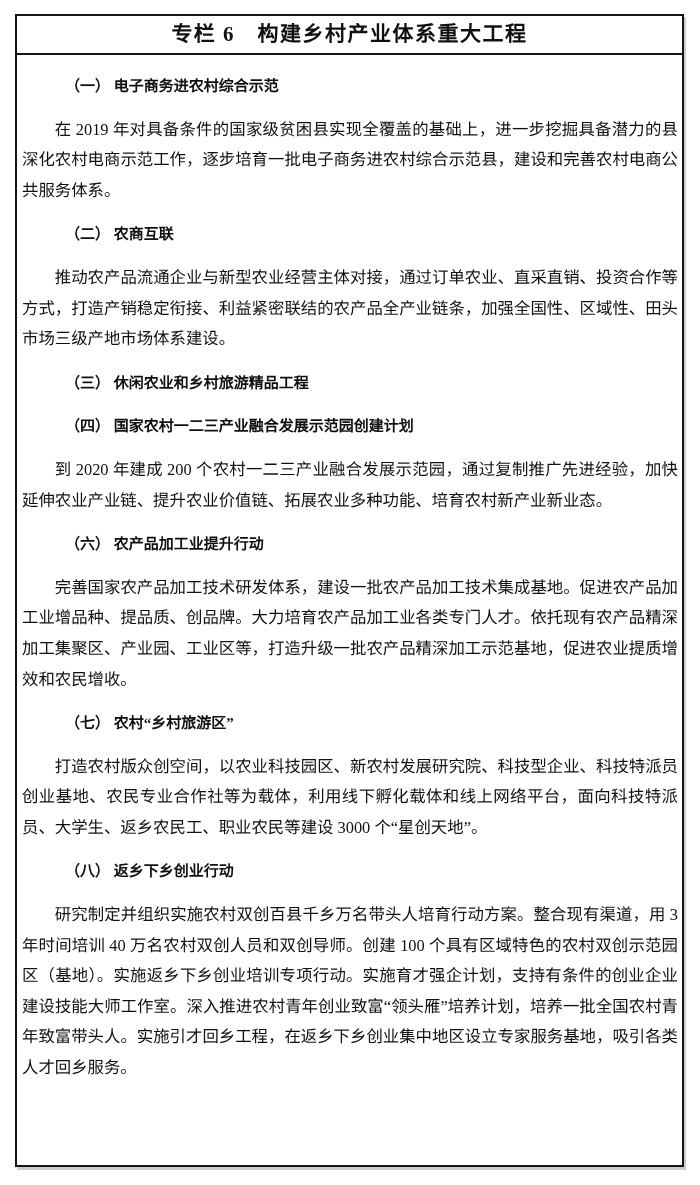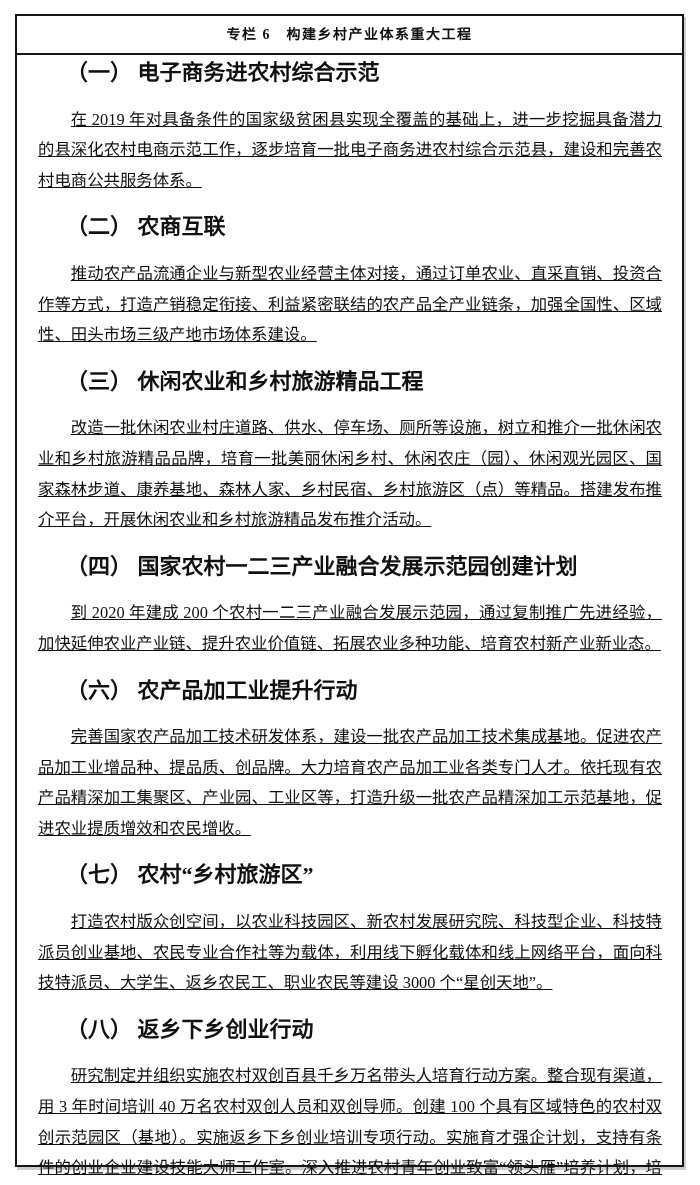--- a/index.html
+++ b/index.html
@@ -22,47 +22,46 @@
     width: 100%;
     height: 1153px;
     border: 2px solid #151515;
     box-shadow: 2px 3px 0 rgba(110,110,110,0.35);
     background: #ffffff;
   }
   .box-title {
     height: 37px;
     line-height: 37px;
     text-align: center;
-    font-size: 14px;
+    font-size: 21px;
     font-weight: bold;
     letter-spacing: 1.5px;
     border-bottom: 2px solid #151515;
     white-space: nowrap;
     overflow: hidden;
   }
   .box-body {
     padding: 3px 4px 0 5px;
     font-size: 16.4px;
     line-height: 30.6px;
     text-align: justify;
     text-justify: inter-ideograph;
   }
   .sec { margin: 0; }
   .sec-heading {
-    margin: 0;
-    font-size: 22px;
+    margin: 13px;
+    font-size: 15px;
     font-weight: bold;
     text-indent: 2em;
     text-align: left;
   }
   .sec-para {
-    margin: 16px;
+    margin: 0;
     text-indent: 2em;
     font-weight: 500;
-    text-decoration: underline;
   }
 </style>
 </head>
 <body>
 
 <div class="page">
   <div class="box">
     <div class="box-title">专栏 6　构建乡村产业体系重大工程</div>
     <div class="box-body">
 
@@ -71,21 +70,20 @@
         <p class="sec-para">在 2019 年对具备条件的国家级贫困县实现全覆盖的基础上，进一步挖掘具备潜力的县深化农村电商示范工作，逐步培育一批电子商务进农村综合示范县，建设和完善农村电商公共服务体系。</p>
       </div>
 
       <div class="sec">
         <p class="sec-heading">（二） 农商互联</p>
         <p class="sec-para">推动农产品流通企业与新型农业经营主体对接，通过订单农业、直采直销、投资合作等方式，打造产销稳定衔接、利益紧密联结的农产品全产业链条，加强全国性、区域性、田头市场三级产地市场体系建设。</p>
       </div>
 
       <div class="sec">
         <p class="sec-heading">（三） 休闲农业和乡村旅游精品工程</p>
-        <p class="sec-para">改造一批休闲农业村庄道路、供水、停车场、厕所等设施，树立和推介一批休闲农业和乡村旅游精品品牌，培育一批美丽休闲乡村、休闲农庄（园）、休闲观光园区、国家森林步道、康养基地、森林人家、乡村民宿、乡村旅游区（点）等精品。搭建发布推介平台，开展休闲农业和乡村旅游精品发布推介活动。</p>
       </div>
 
       <div class="sec">
         <p class="sec-heading">（四） 国家农村一二三产业融合发展示范园创建计划</p>
         <p class="sec-para">到 2020 年建成 200 个农村一二三产业融合发展示范园，通过复制推广先进经验，加快延伸农业产业链、提升农业价值链、拓展农业多种功能、培育农村新产业新业态。</p>
       </div>
 
 
       <div class="sec">
         <p class="sec-heading">（六） 农产品加工业提升行动</p>

